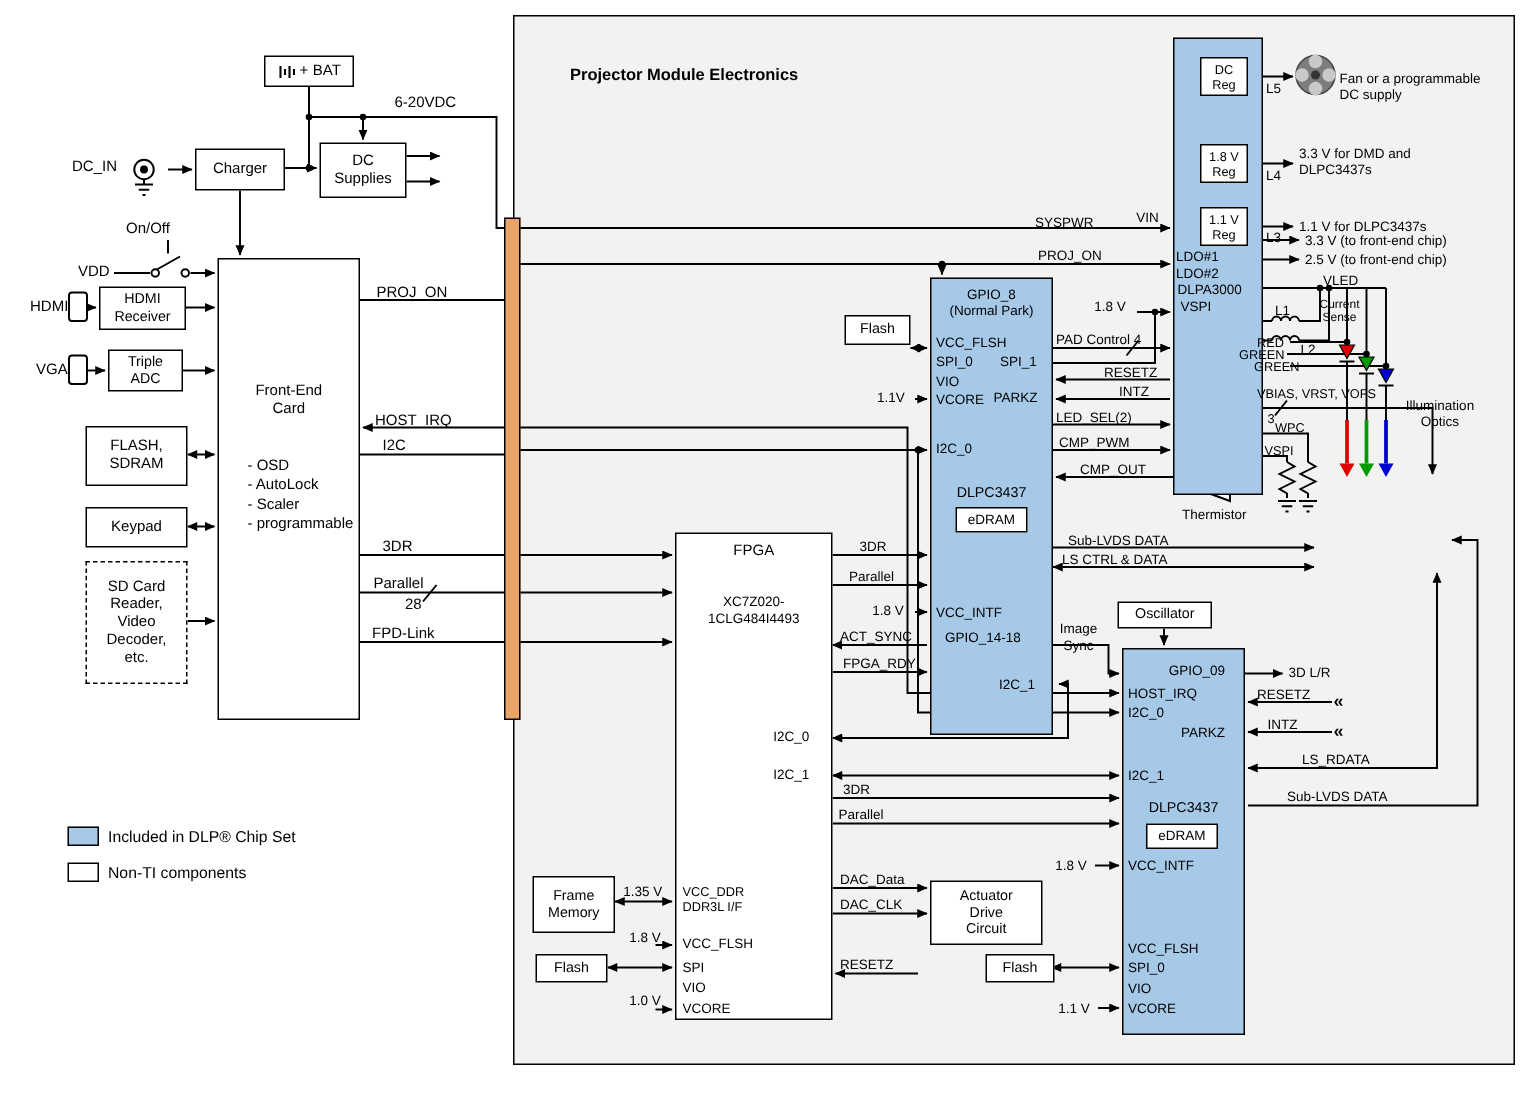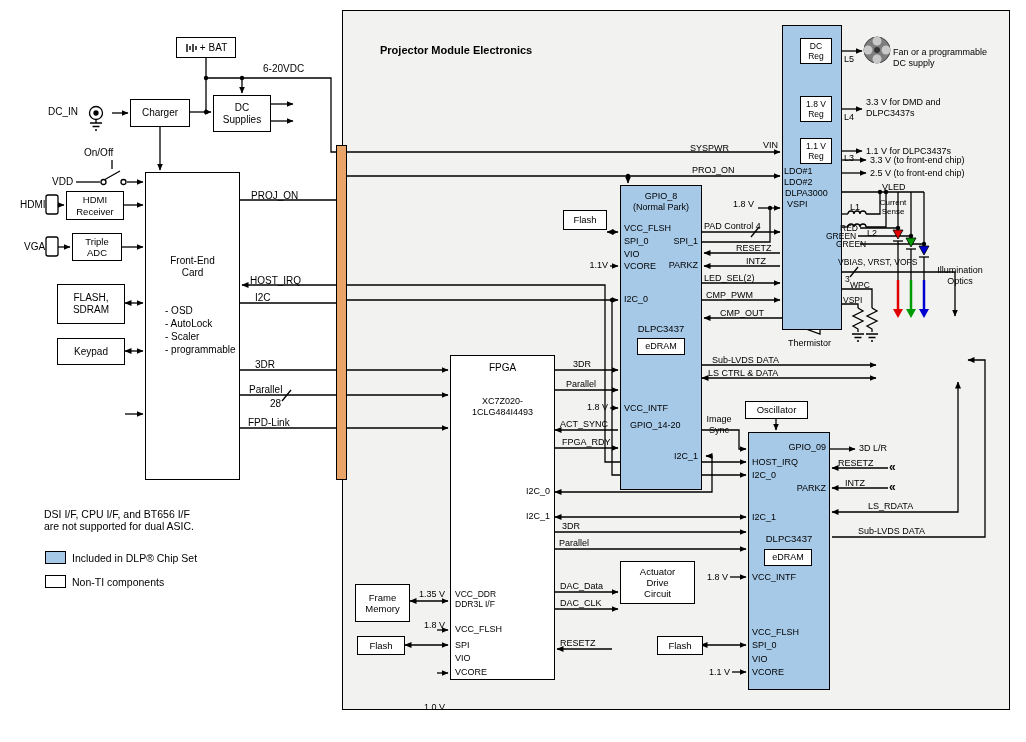--- a/index.html
+++ b/index.html
@@ -3,21 +3,21 @@
 <meta charset="utf-8">
 <style>
   *{margin:0;padding:0;box-sizing:border-box}
   body{font-family:"Liberation Sans",sans-serif;background:#fff;color:#000}
   #stage{position:relative;width:1026px;height:742px;background:#fff;overflow:hidden}
   .blk{position:absolute;border:1.5px solid #000;background:#fff;display:flex;align-items:center;justify-content:center;
        text-align:center;font-size:10px;line-height:1.18;white-space:pre-line}
   .dash{border-style:dashed}
   .blue{background:var(--blue,#A6C9E8)}
   .lbl{position:absolute;font-size:10px;line-height:1.18;white-space:pre}
-  .ctr{text-align:center}.rt{text-align:right}.b{font-weight:bold}
+  .ctr{text-align:center}.rt{text-align:center}.b{font-weight:bold}
   .f8{font-size:8px}.f85{font-size:8.5px}.f9{font-size:9px}.f95{font-size:9.5px}.f11{font-size:11px}.f12{font-size:12px}
   #panel{position:absolute;left:342px;top:10px;width:668px;height:700px;background:var(--panel,#F2F2F0);border:1.5px solid #000}
   #obar{position:absolute;left:336px;top:145px;width:11px;height:335px;background:var(--orange,#E9A469);border:1px solid #000}
   #dmd{position:absolute;left:878px;top:318px;width:88px;height:64px;background:var(--dmd,#0D0D16);border:3px solid #9a9a9a;
        border-radius:5px;display:flex;align-items:center;justify-content:center;color:#fff;font-size:9.5px;line-height:1.25;
        text-align:center;white-space:pre-line}
   .sw{position:absolute;width:21px;height:13px;border:1.2px solid #000}
   svg{position:absolute;left:0;top:0}
 </style>
 </head>
@@ -206,36 +206,39 @@
   <div class="blk" style="left:145px;top:172px;width:95px;height:308px"></div>
   <div class="lbl ctr" style="left:145px;top:255px;width:95px">Front-End
 Card</div>
   <div class="lbl" style="left:165px;top:305px">- OSD</div>
   <div class="lbl" style="left:165px;top:318px">- AutoLock</div>
   <div class="lbl" style="left:165px;top:331px">- Scaler</div>
   <div class="lbl" style="left:165px;top:344px">- programmable</div>
   <div class="blk" style="left:57px;top:284px;width:68px;height:40px">FLASH,
 SDRAM</div>
   <div class="blk" style="left:57px;top:338px;width:68px;height:27px">Keypad</div>
+  <div class="blk dash" style="left:57px;top:374px;width:68px;height:82px">SD Card
+Reader,
+Video
+Decoder,
+etc.</div>
 
   <div class="lbl" style="left:263px;top:63px">6-20VDC</div>
   <div class="lbl" style="left:48px;top:106px">DC_IN</div>
   <div class="lbl" style="left:84px;top:147px">On/Off</div>
   <div class="lbl" style="left:52px;top:176px">VDD</div>
   <div class="lbl" style="left:20px;top:199px">HDMI</div>
   <div class="lbl" style="left:24px;top:241px">VGA</div>
   <div class="lbl" style="left:251px;top:190px">PROJ_ON</div>
   <div class="lbl" style="left:250px;top:275px">HOST_IRQ</div>
   <div class="lbl" style="left:255px;top:292px">I2C</div>
   <div class="lbl" style="left:255px;top:359px">3DR</div>
   <div class="lbl" style="left:249px;top:384px">Parallel</div>
   <div class="lbl" style="left:270px;top:398px">28</div>
   <div class="lbl" style="left:248px;top:417px">FPD-Link</div>
-  <div class="lbl" style="left:44px;top:508px;font-size:10.5px">DSI I/F, CPU I/F, and BT656 I/F
-are not supported for dual ASIC.</div>
   <div class="sw" style="left:45px;top:551px;background:var(--blue,#A6C9E8)"></div>
   <div class="lbl" style="left:72px;top:552px;font-size:10.5px">Included in DLP® Chip Set</div>
   <div class="sw" style="left:45px;top:575px;background:#fff"></div>
   <div class="lbl" style="left:72px;top:576px;font-size:10.5px">Non-TI components</div>
 
   <div class="lbl b f11" style="left:380px;top:44px">Projector Module Electronics</div>
 
   <div class="blk blue" style="left:782px;top:25px;width:60px;height:305px"></div>
   <div class="blk" style="left:800px;top:38px;width:32px;height:26px;font-size:8.5px">DC
 Reg</div>
@@ -285,21 +288,21 @@
   <div class="lbl f9" style="left:624px;top:236px">SPI_0</div>
   <div class="lbl f9" style="left:624px;top:249px">VIO</div>
   <div class="lbl f9" style="left:624px;top:261px">VCORE</div>
   <div class="lbl f9 rt" style="left:580px;top:260px;width:28px">1.1V</div>
   <div class="lbl f9 rt" style="left:660px;top:236px;width:38px">SPI_1</div>
   <div class="lbl f9 rt" style="left:656px;top:260px;width:42px">PARKZ</div>
   <div class="lbl f9" style="left:624px;top:294px">I2C_0</div>
   <div class="lbl f95 ctr" style="left:620px;top:323px;width:82px">DLPC3437</div>
   <div class="blk" style="left:637px;top:338px;width:48px;height:17px;font-size:9px">eDRAM</div>
   <div class="lbl f9" style="left:624px;top:403px">VCC_INTF</div>
-  <div class="lbl f9" style="left:630px;top:420px">GPIO_14-20</div>
+  <div class="lbl f9" style="left:630px;top:420px">GPIO_14-18</div>
   <div class="lbl f9 rt" style="left:658px;top:451px;width:40px">I2C_1</div>
   <div class="lbl f9" style="left:704px;top:221px">PAD Control 4</div>
   <div class="lbl f9" style="left:736px;top:243px">RESETZ</div>
   <div class="lbl f9" style="left:746px;top:256px">INTZ</div>
   <div class="lbl f9" style="left:704px;top:273px">LED_SEL(2)</div>
   <div class="lbl f9" style="left:706px;top:290px">CMP_PWM</div>
   <div class="lbl f9" style="left:720px;top:308px">CMP_OUT</div>
   <div class="lbl f9" style="left:712px;top:355px">Sub-LVDS DATA</div>
   <div class="lbl f9" style="left:708px;top:368px">LS CTRL &amp; DATA</div>
   <div class="lbl f9 rt" style="left:576px;top:402px;width:32px">1.8 V</div>
@@ -323,22 +326,22 @@
   <div class="lbl f9" style="left:562px;top:521px">3DR</div>
   <div class="lbl f9" style="left:559px;top:538px">Parallel</div>
   <div class="lbl f9" style="left:560px;top:581px">DAC_Data</div>
   <div class="lbl f9" style="left:560px;top:598px">DAC_CLK</div>
   <div class="lbl f9" style="left:560px;top:638px">RESETZ</div>
   <div class="blk" style="left:355px;top:584px;width:55px;height:38px;font-size:9.5px">Frame
 Memory</div>
   <div class="blk" style="left:357px;top:636px;width:48px;height:19px;font-size:9.5px">Flash</div>
   <div class="lbl f9 rt" style="left:412px;top:589px;width:33px">1.35 V</div>
   <div class="lbl f9 rt" style="left:415px;top:620px;width:30px">1.8 V</div>
-  <div class="lbl f9 rt" style="left:415px;top:702px;width:30px">1.0 V</div>
-  <div class="blk" style="left:620px;top:561px;width:75px;height:43px;font-size:9.5px">Actuator
+  <div class="lbl f9 rt" style="left:415px;top:662px;width:30px">1.0 V</div>
+  <div class="blk" style="left:620px;top:587px;width:75px;height:43px;font-size:9.5px">Actuator
 Drive
 Circuit</div>
 
   <div class="blk" style="left:745px;top:401px;width:63px;height:18px;font-size:9.5px">Oscillator</div>
   <div class="lbl f9 ctr" style="left:702px;top:414px;width:34px">Image
 Sync</div>
   <div class="blk blue" style="left:748px;top:432px;width:82px;height:258px"></div>
   <div class="lbl f9 rt" style="left:770px;top:442px;width:56px">GPIO_09</div>
   <div class="lbl f9" style="left:752px;top:457px">HOST_IRQ</div>
   <div class="lbl f9" style="left:752px;top:470px">I2C_0</div>

